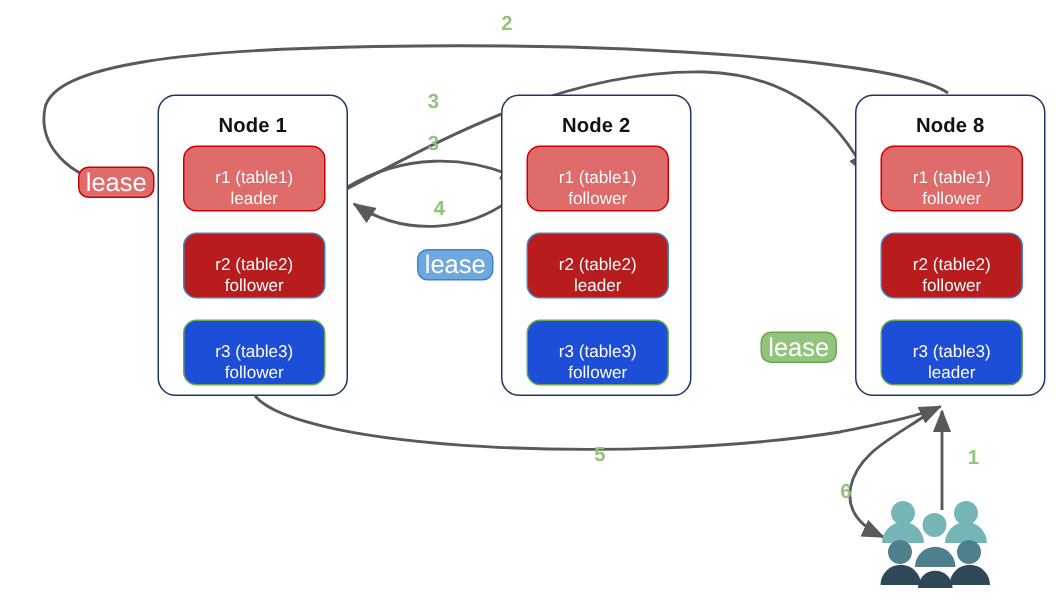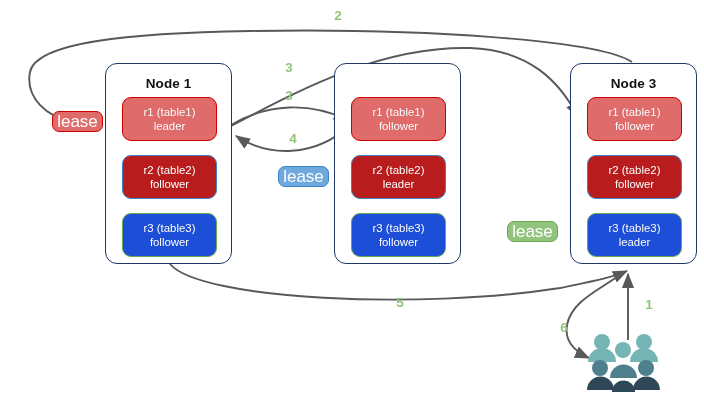--- a/index.html
+++ b/index.html
@@ -42,21 +42,21 @@
     color: #111111;
     letter-spacing: .1px;
   }
   .replica {
     position: absolute;
     box-sizing: border-box;
     border-radius: 9px;
     display: flex;
     flex-direction: column;
     align-items: center;
-    justify-content: center;
+    justify-content: flex-end;
     color: #ffffff;
     font-size: 11.4px;
     line-height: 14px;
     text-align: center;
     text-shadow: 0 0 1px rgba(0,0,0,.12);
   }
   .replica .ln { display: block; }
 
   .rep-red   { background: #e06b6b; border: 1.6px solid #cc0000; }
   .rep-blue  { background: #b91c1c; border: 1.6px solid #3d85c8; }
@@ -148,39 +148,40 @@
       <span class="ln">follower</span>
     </div>
 
     <div class="replica rep-green" style="left:16px; top:149px; width:95px; height:44px;">
       <span class="ln">r3 (table3)</span>
       <span class="ln">follower</span>
     </div>
   </div>
 
   <div class="node" style="left:334px; top:63px; width:127px; height:201px;">
+    <div class="node-title">Node 2</div>
 
     <div class="replica rep-red" style="left:16px; top:33px; width:95px; height:44px;">
       <span class="ln">r1 (table1)</span>
       <span class="ln">follower</span>
     </div>
 
     <div class="replica rep-blue" style="left:16px; top:91px; width:95px; height:44px;">
       <span class="ln">r2 (table2)</span>
       <span class="ln">leader</span>
     </div>
 
     <div class="replica rep-green" style="left:16px; top:149px; width:95px; height:44px;">
       <span class="ln">r3 (table3)</span>
       <span class="ln">follower</span>
     </div>
   </div>
 
   <div class="node" style="left:570px; top:63px; width:127px; height:201px;">
-    <div class="node-title">Node 3</div>
+    <div class="node-title">Node 8</div>
 
     <div class="replica rep-red" style="left:16px; top:33px; width:95px; height:44px;">
       <span class="ln">r1 (table1)</span>
       <span class="ln">follower</span>
     </div>
 
     <div class="replica rep-blue" style="left:16px; top:91px; width:95px; height:44px;">
       <span class="ln">r2 (table2)</span>
       <span class="ln">follower</span>
     </div>

